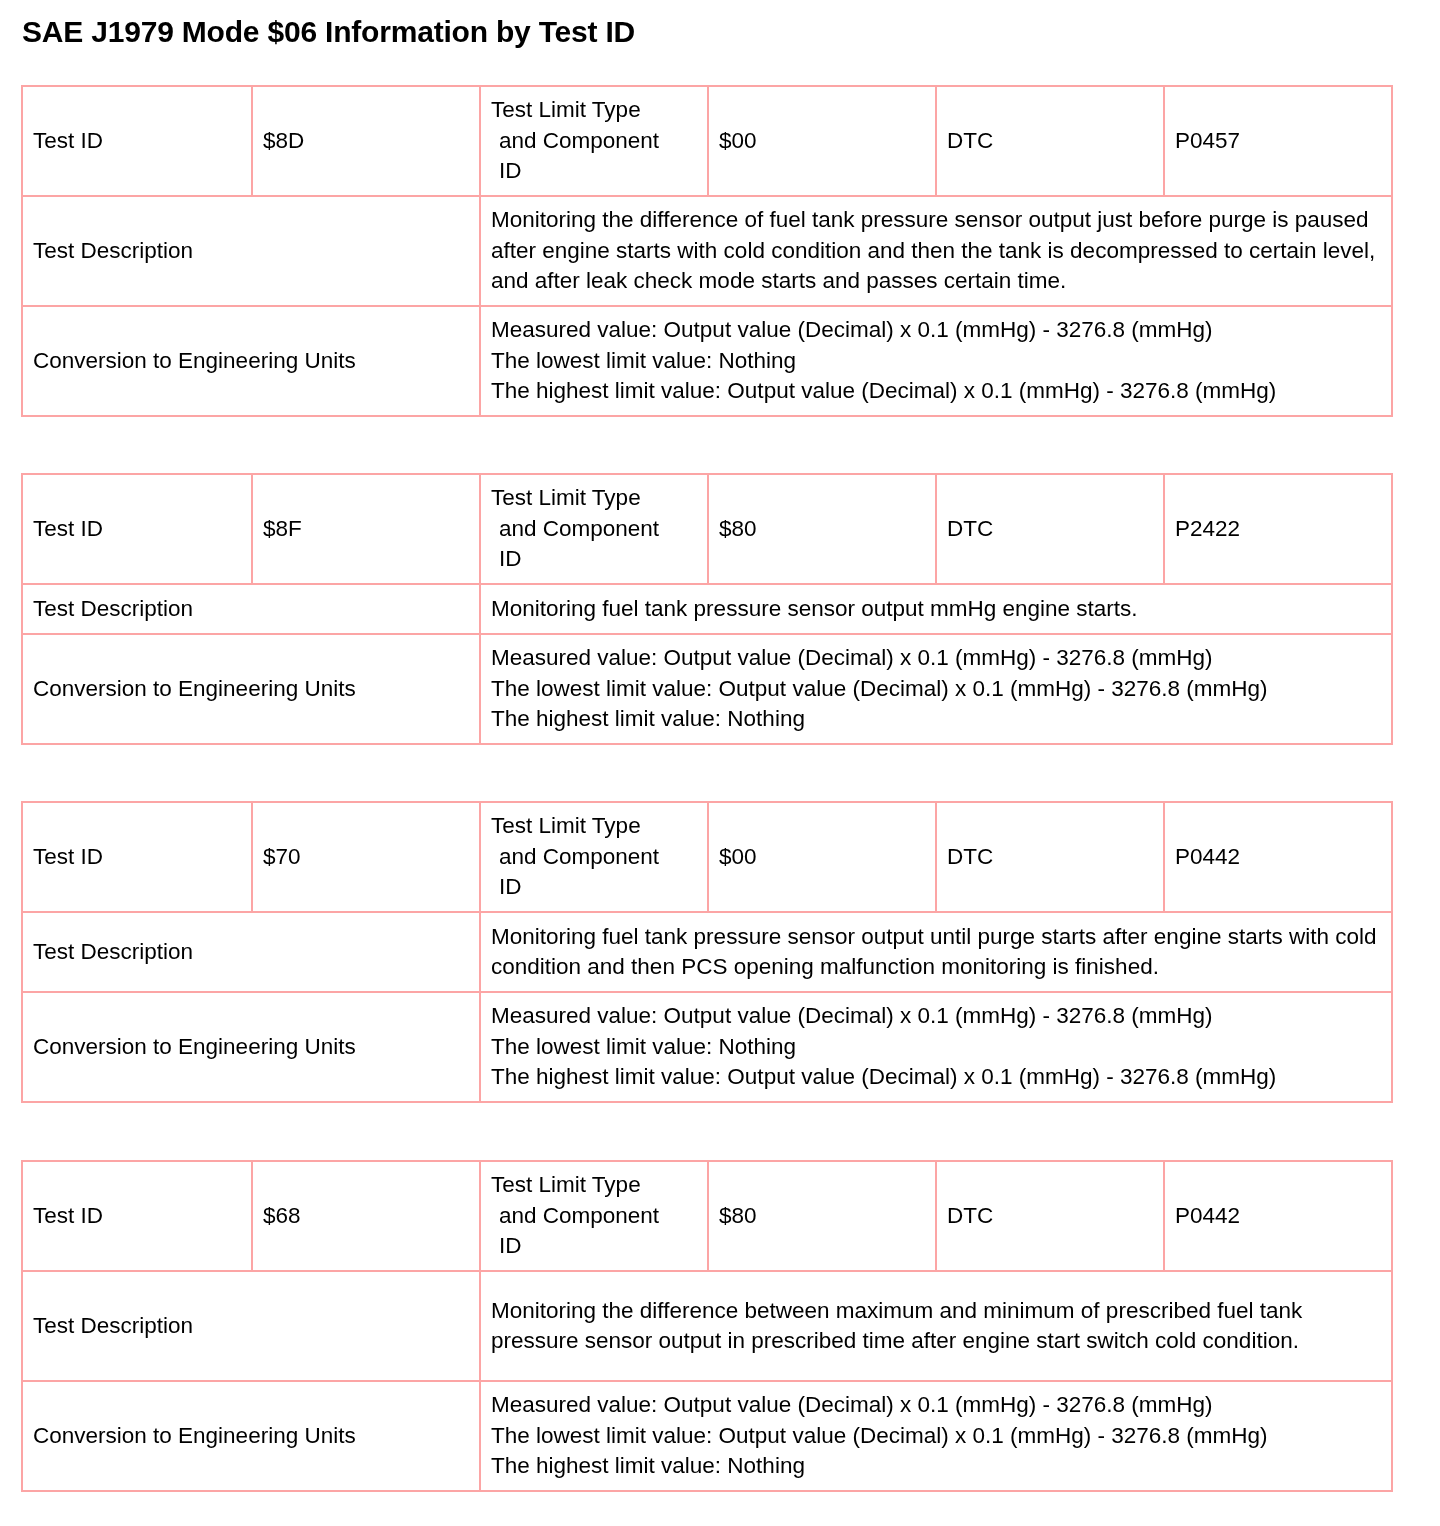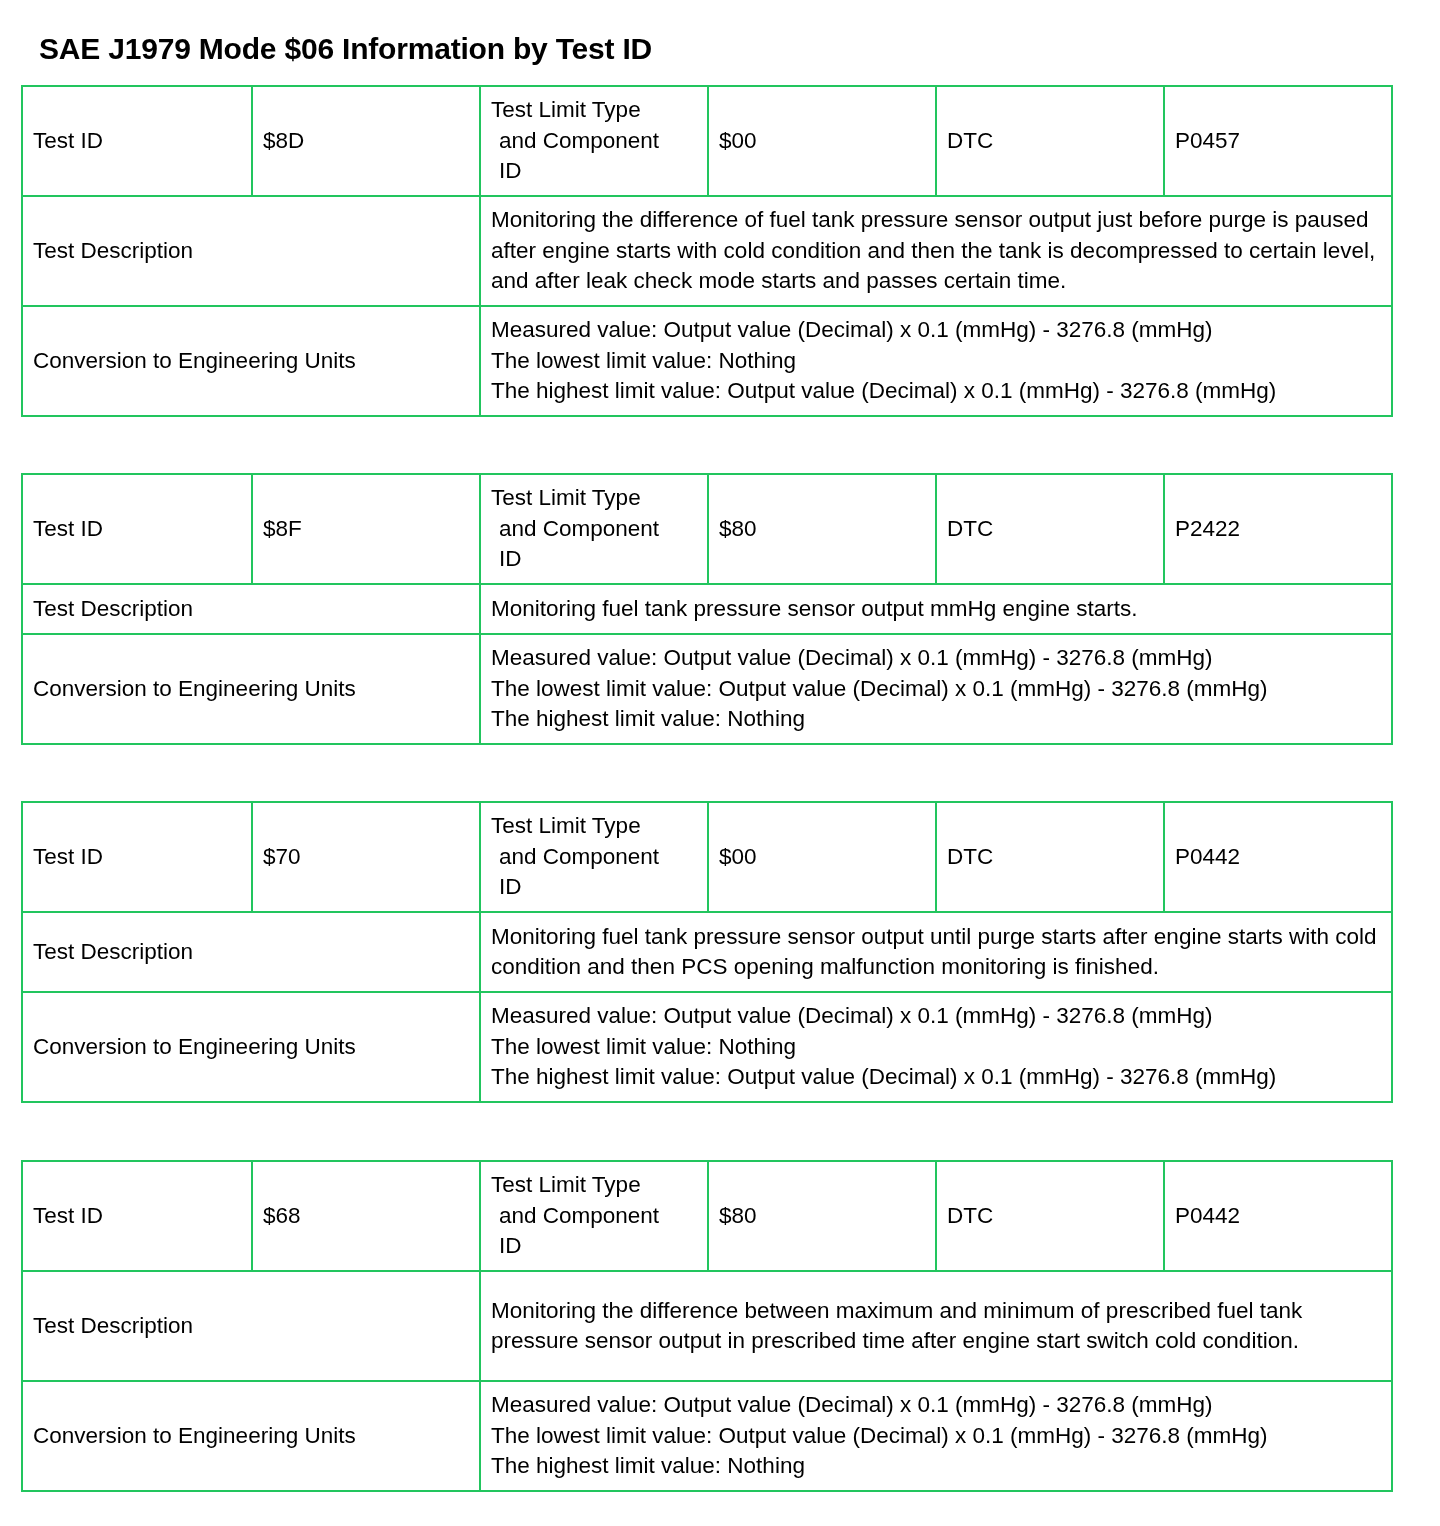--- a/index.html
+++ b/index.html
@@ -8,39 +8,39 @@
       height: 1526px;
       position: relative;
       font-family: "Liberation Sans", sans-serif;
       color: #000000;
       overflow: hidden;
     }
     .page-title {
       position: absolute;
       left: 22px;
       top: 12px;
-      margin: 17px;
+      margin: 0;
       font-family: "Liberation Sans", sans-serif;
       font-weight: bold;
       font-size: 30px;
       line-height: 40px;
       letter-spacing: -0.2px;
       text-align: right;
     }
     table.mode06 {
       position: absolute;
       left: 21px;
       width: 1370px;
       border-collapse: collapse;
       table-layout: fixed;
       font-size: 22.5px;
       line-height: 30.5px;
     }
     table.mode06 td {
-      border: 2px solid #22c55e;
+      border: 2px solid #fca5a5;
       padding: 0 10px;
       vertical-align: middle;
       text-align: left;
     }
     table.mode06 tr.head-row td { height: 108px; }
     table.mode06 tr.conv-row td { height: 108px; margin-top: 40px; }
     .limit-label { display: block; }
     .limit-label .indent { padding-left: 8px; display: block; }
     .line { display: block; white-space: nowrap; }
     .desc { display: block; }

